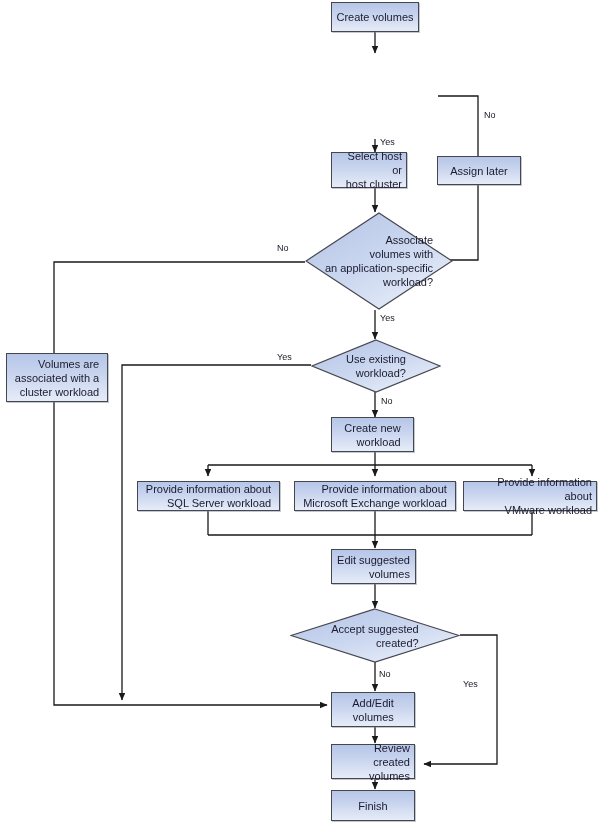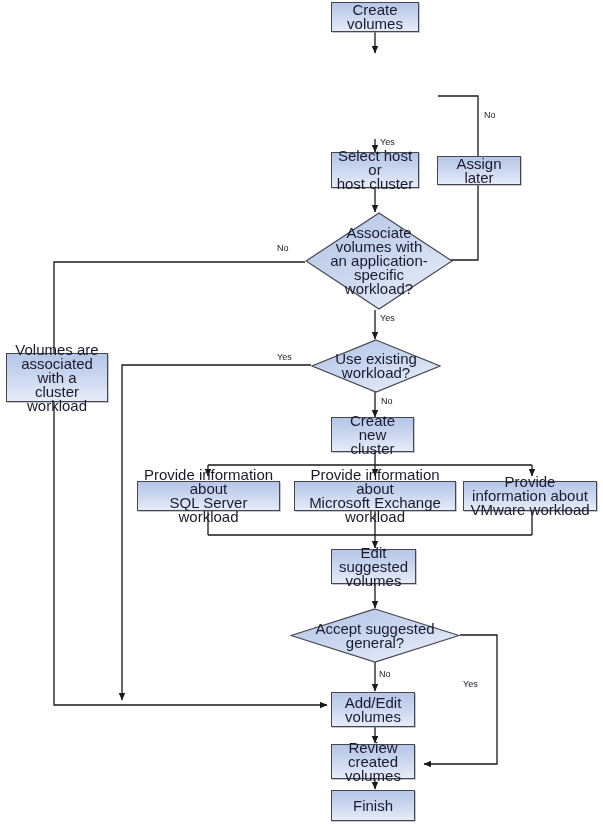--- a/index.html
+++ b/index.html
@@ -23,23 +23,23 @@
     top: 0;
     width: 603px;
     height: 824px;
   }
   .node {
     position: absolute;
     box-sizing: border-box;
     display: flex;
     align-items: center;
     justify-content: center;
-    text-align: center;
+    text-align: right;
     color: #1a1a2e;
-    font-size: 15px;
+    font-size: 11px;
     line-height: 14px;
     z-index: 5;
   }
   .proc {
     border: 1px solid #46464f;
     background: linear-gradient(to bottom, #b6c6e8 0%, #c8d4ee 42%, #e6ecf8 100%);
     box-shadow: 1px 1px 0 rgba(120,130,150,0.45);
   }
   .proc .lbl {
     padding: 0 4px;
@@ -118,21 +118,21 @@
 
       <path d="M375,779 L375,789" marker-end="url(#ah)"></path>
     </g>
   </svg>
 
   <div class="node proc" style="left:331px; top:2px; width:88px; height:30px;">
     <span class="lbl">Create volumes</span>
   </div>
 
 
-  <div class="node proc" style="left:331px; top:152px; width:88px; height:36px;">
+  <div class="node proc" style="left:331px; top:152px; width:76px; height:36px;">
     <span class="lbl">Select host or
 host cluster</span>
   </div>
 
   <div class="node proc" style="left:437px; top:156px; width:84px; height:29px;">
     <span class="lbl">Assign later</span>
   </div>
 
   <div class="node decision" style="left:305px; top:212px; width:148px; height:98px;">
     <svg class="dia" viewBox="0 0 148 98" preserveAspectRatio="none">
@@ -167,21 +167,21 @@
       </linearGradient>
         </defs>
       <polygon points="65,1 129,27 65,53 1,27" fill="url(#dg3)" stroke="#46464f" stroke-width="1.2"></polygon>
     </svg>
     <span class="lbl">Use existing
 workload?</span>
   </div>
 
   <div class="node proc" style="left:331px; top:417px; width:83px; height:35px;">
     <span class="lbl">Create new
-cluster</span>
+workload</span>
   </div>
 
   <div class="node proc" style="left:137px; top:481px; width:143px; height:30px;">
     <span class="lbl">Provide information about
 SQL Server workload</span>
   </div>
 
   <div class="node proc" style="left:294px; top:481px; width:162px; height:30px;">
     <span class="lbl">Provide information about
 Microsoft Exchange workload</span>
@@ -202,21 +202,21 @@
       <defs>
           <linearGradient id="dg4" x1="0" y1="0" x2="0.85" y2="1">
         <stop offset="0%" stop-color="#b3c3e6"></stop>
             <stop offset="55%" stop-color="#ccd8f0"></stop>
             <stop offset="100%" stop-color="#eaf0fa"></stop>
       </linearGradient>
         </defs>
       <polygon points="85,1 169,27.5 85,54 1,27.5" fill="url(#dg4)" stroke="#46464f" stroke-width="1.2"></polygon>
     </svg>
     <span class="lbl">Accept suggested
-general?</span>
+created?</span>
   </div>
 
   <div class="node proc" style="left:331px; top:692px; width:84px; height:35px;">
     <span class="lbl">Add/Edit
 volumes</span>
   </div>
 
   <div class="node proc" style="left:331px; top:744px; width:84px; height:35px;">
     <span class="lbl">Review created
 volumes</span>

